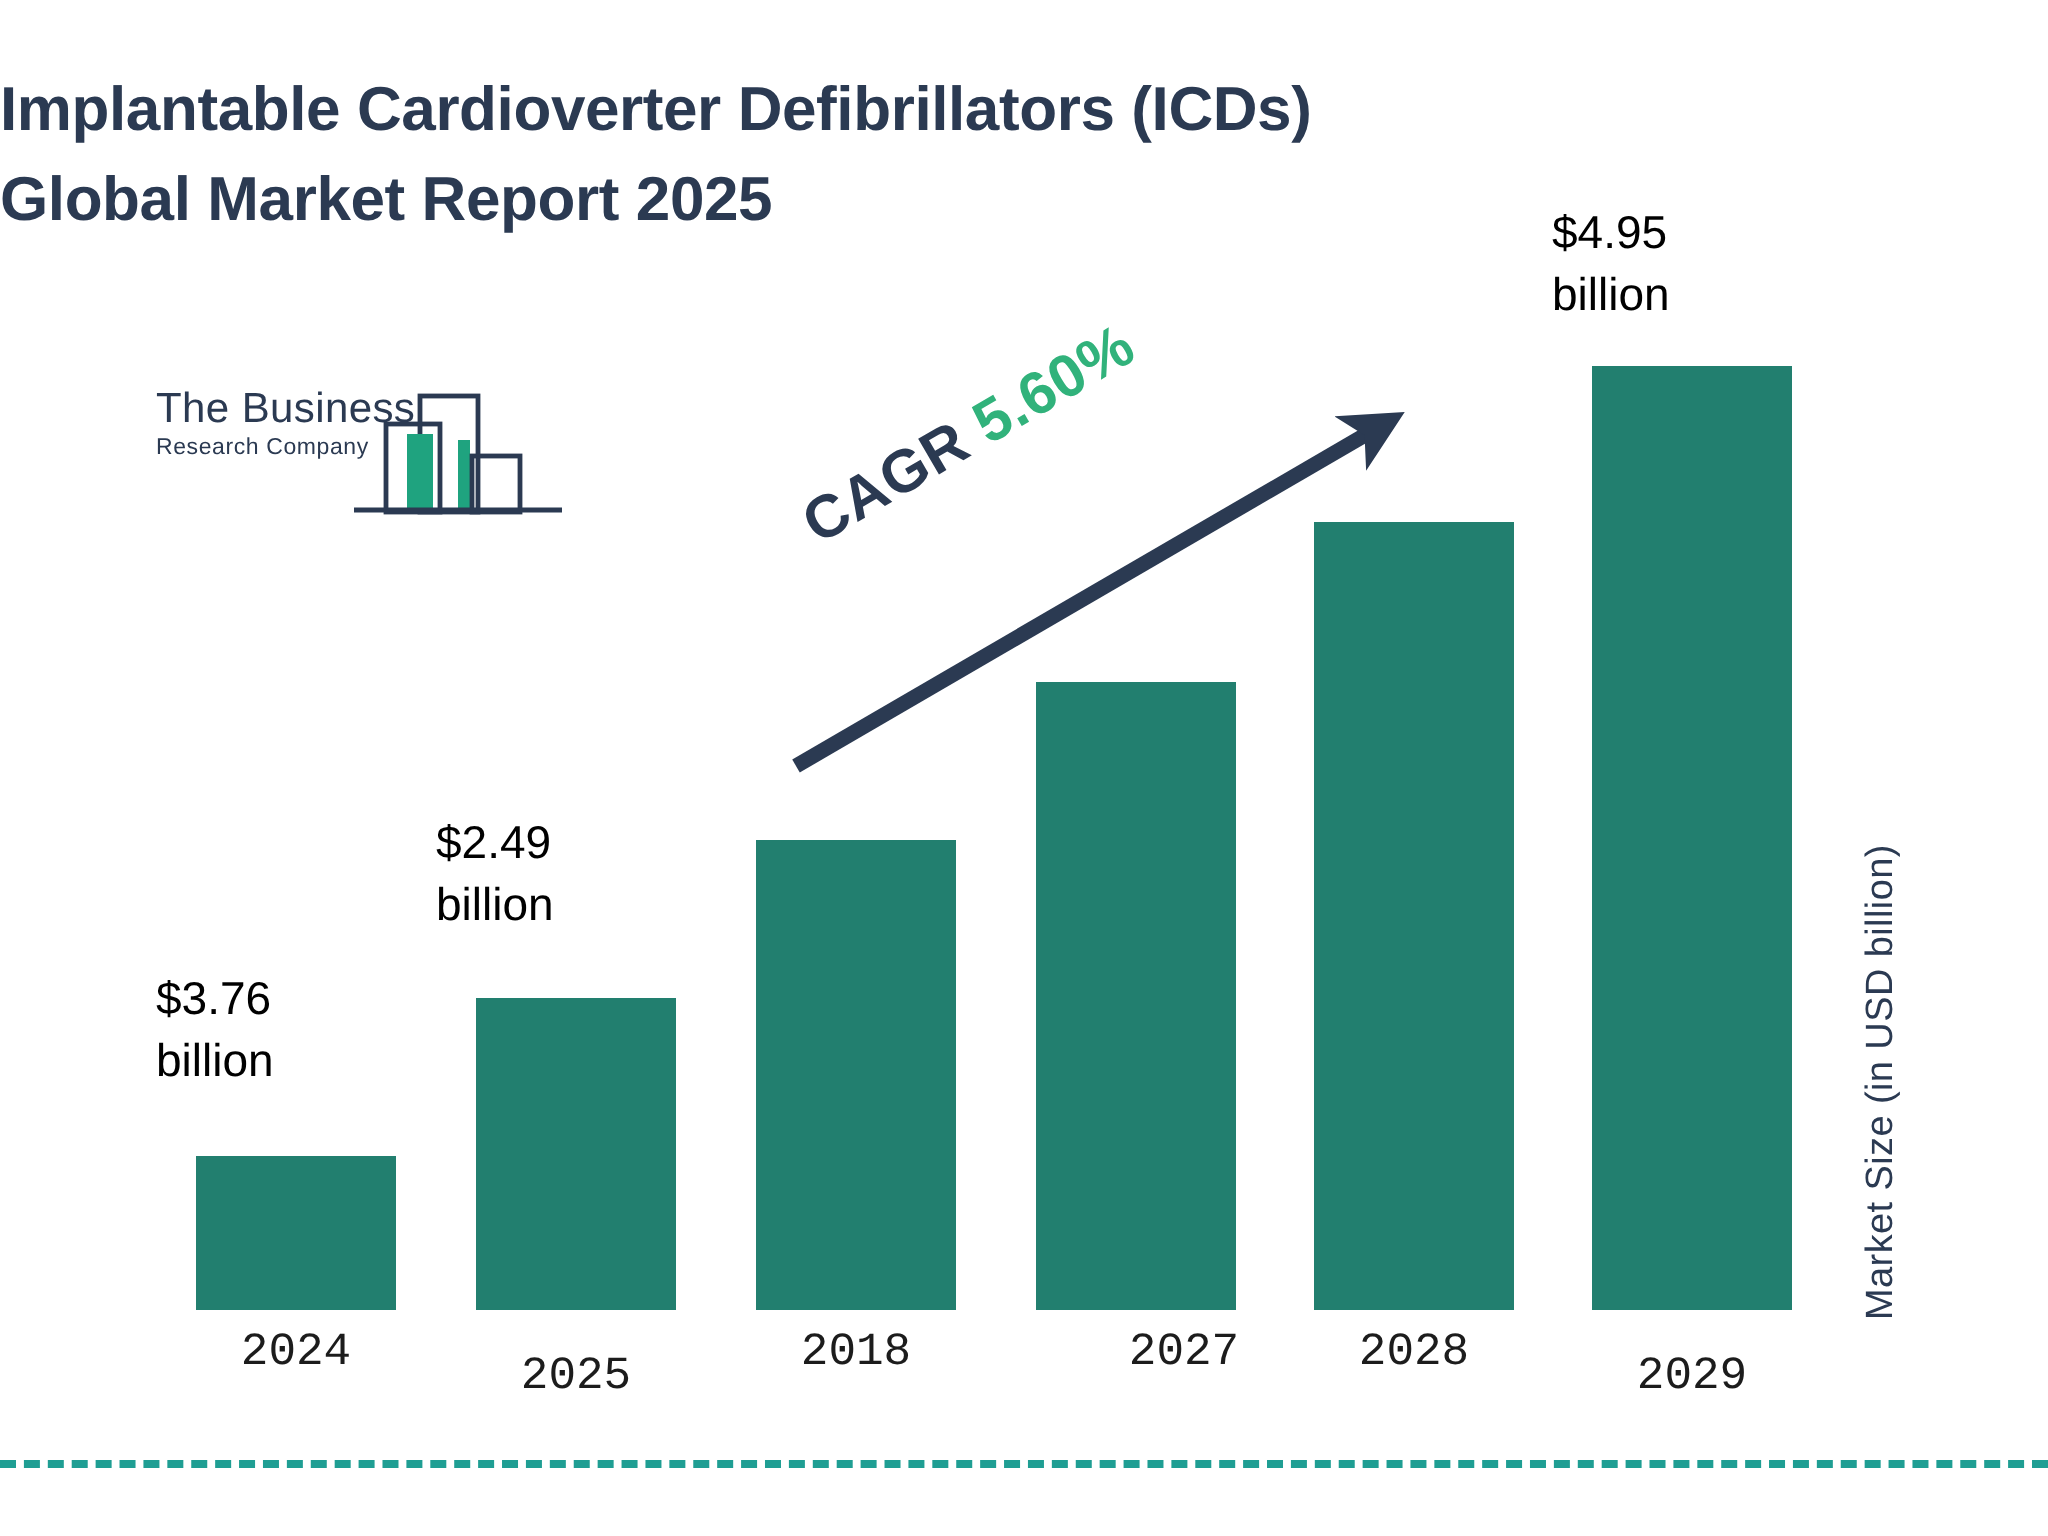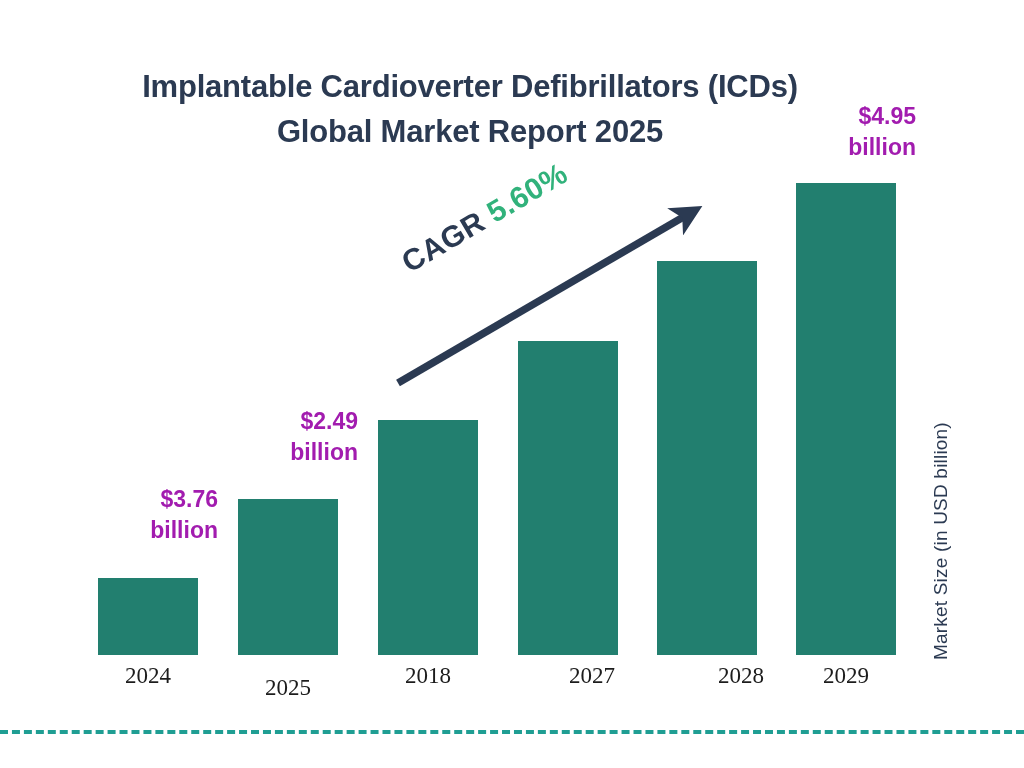--- a/index.html
+++ b/index.html
@@ -19,29 +19,27 @@
     background: #ffffff;
     overflow: hidden;
   }
 
   
   #chart-title {
     position: absolute;
     left: 0;
     top: 32px;
     width: 940px;
-    text-align: center;
     color: #2b3a52;
     font-family: "Liberation Sans", sans-serif;
     font-weight: bold;
     font-size: 31px;
     line-height: 1.46;
     letter-spacing: -0.2px;
     white-space: pre-line;
-    margin-top: 32px;
   }
 
   
   #logo {
     position: absolute;
     left: 78px;
     top: 186px;
     width: 205px;
     height: 72px;
   }
@@ -83,33 +81,33 @@
     top: 0;
     width: 1024px;
     height: 768px;
   }
   .bar {
     position: absolute;
     background: #227f6f;
   }
   .bar-value {
     position: absolute;
-    text-align: right;
-    color: #a21caf;
-    font-family: "Liberation Sans", sans-serif;
-    font-weight: bold;
+    text-align: left;
+    color: #000000;
+    font-family: "Liberation Sans", sans-serif;
+    font-weight: normal;
     font-size: 23px;
     line-height: 1.35;
     white-space: pre-line;
   }
   .x-tick {
     position: absolute;
     text-align: center;
     color: #1c1c1c;
-    font-family: Liberation Serif, serif;
+    font-family: Liberation Mono, monospace;
     font-size: 23px;
     top: 663px;
   }
 
   
   #y-axis-title {
     position: absolute;
     left: 908px;
     top: 300px;
     width: 360px;
@@ -149,20 +147,34 @@
   }
 </style>
 </head>
 <body>
 
 <div id="page">
 
   <div id="chart-title">Implantable Cardioverter Defibrillators (ICDs)
 Global Market Report 2025</div>
 
+  <div id="logo">
+    <div id="logo-text">
+      <div id="logo-line1">The Business</div>
+      <div id="logo-line2">Research Company</div>
+    </div>
+    <svg id="logo-mark" viewBox="0 0 106 72">
+      <rect x="17" y="26" width="27" height="44" fill="none" stroke="#2b3a52" stroke-width="2.4"></rect>
+      <rect x="34" y="12" width="29" height="58" fill="none" stroke="#2b3a52" stroke-width="2.4"></rect>
+      <rect x="27.5" y="31" width="13" height="39" fill="#1fa37f"></rect>
+      <rect x="53" y="34" width="6" height="36" fill="#1fa37f"></rect>
+      <rect x="60" y="42" width="24" height="28" fill="none" stroke="#2b3a52" stroke-width="2.4"></rect>
+      <line x1="1" y1="69" x2="105" y2="69" stroke="#2b3a52" stroke-width="2.4"></line>
+    </svg>
+  </div>
 
   <div id="plot">
 
     <div class="bar" style="left:98px; top:578px; width:100px; height:77px;"></div>
     <div class="bar" style="left:238px; top:499px; width:100px; height:156px;"></div>
     <div class="bar" style="left:378px; top:420px; width:100px; height:235px;"></div>
     <div class="bar" style="left:518px; top:341px; width:100px; height:314px;"></div>
     <div class="bar" style="left:657px; top:261px; width:100px; height:394px;"></div>
     <div class="bar" style="left:796px; top:183px; width:100px; height:472px;"></div>
 
@@ -170,22 +182,22 @@
 billion</div>
     <div class="bar-value" style="left:218px; top:406px; width:140px;">$2.49
 billion</div>
     <div class="bar-value" style="left:776px; top:101px; width:140px;">$4.95
 billion</div>
 
     <div class="x-tick" style="left:98px; width:100px;">2024</div>
     <div class="x-tick" style="left:238px; width:100px;margin-top:12px;">2025</div>
     <div class="x-tick" style="left:378px; width:100px;">2018</div>
     <div class="x-tick" style="left:542px; width:100px;">2027</div>
-    <div class="x-tick" style="left:691px; width:100px;">2028</div>
-    <div class="x-tick" style="left:796px; width:100px;">2029</div>
+    <div class="x-tick" style="left:657px; width:100px;">2028</div>
+    <div class="x-tick" style="left:796px; width:100px;margin-top:12px;">2029</div>
 
     <svg style="position:absolute; left:0; top:0; width:1024px; height:768px; pointer-events:none;">
       <defs>
         <marker id="arrowhead" markerWidth="4.2" markerHeight="4.2" refX="2.6" refY="2.1" orient="auto">
           <path d="M0,0 L4.2,2.1 L0,4.2 L1.1,2.1 Z" fill="#2b3a52"></path>
         </marker>
       </defs>
       <line x1="398" y1="383" x2="692" y2="212" stroke="#2b3a52" stroke-width="7.5" stroke-linecap="butt" marker-end="url(#arrowhead)"></line>
     </svg>
 

